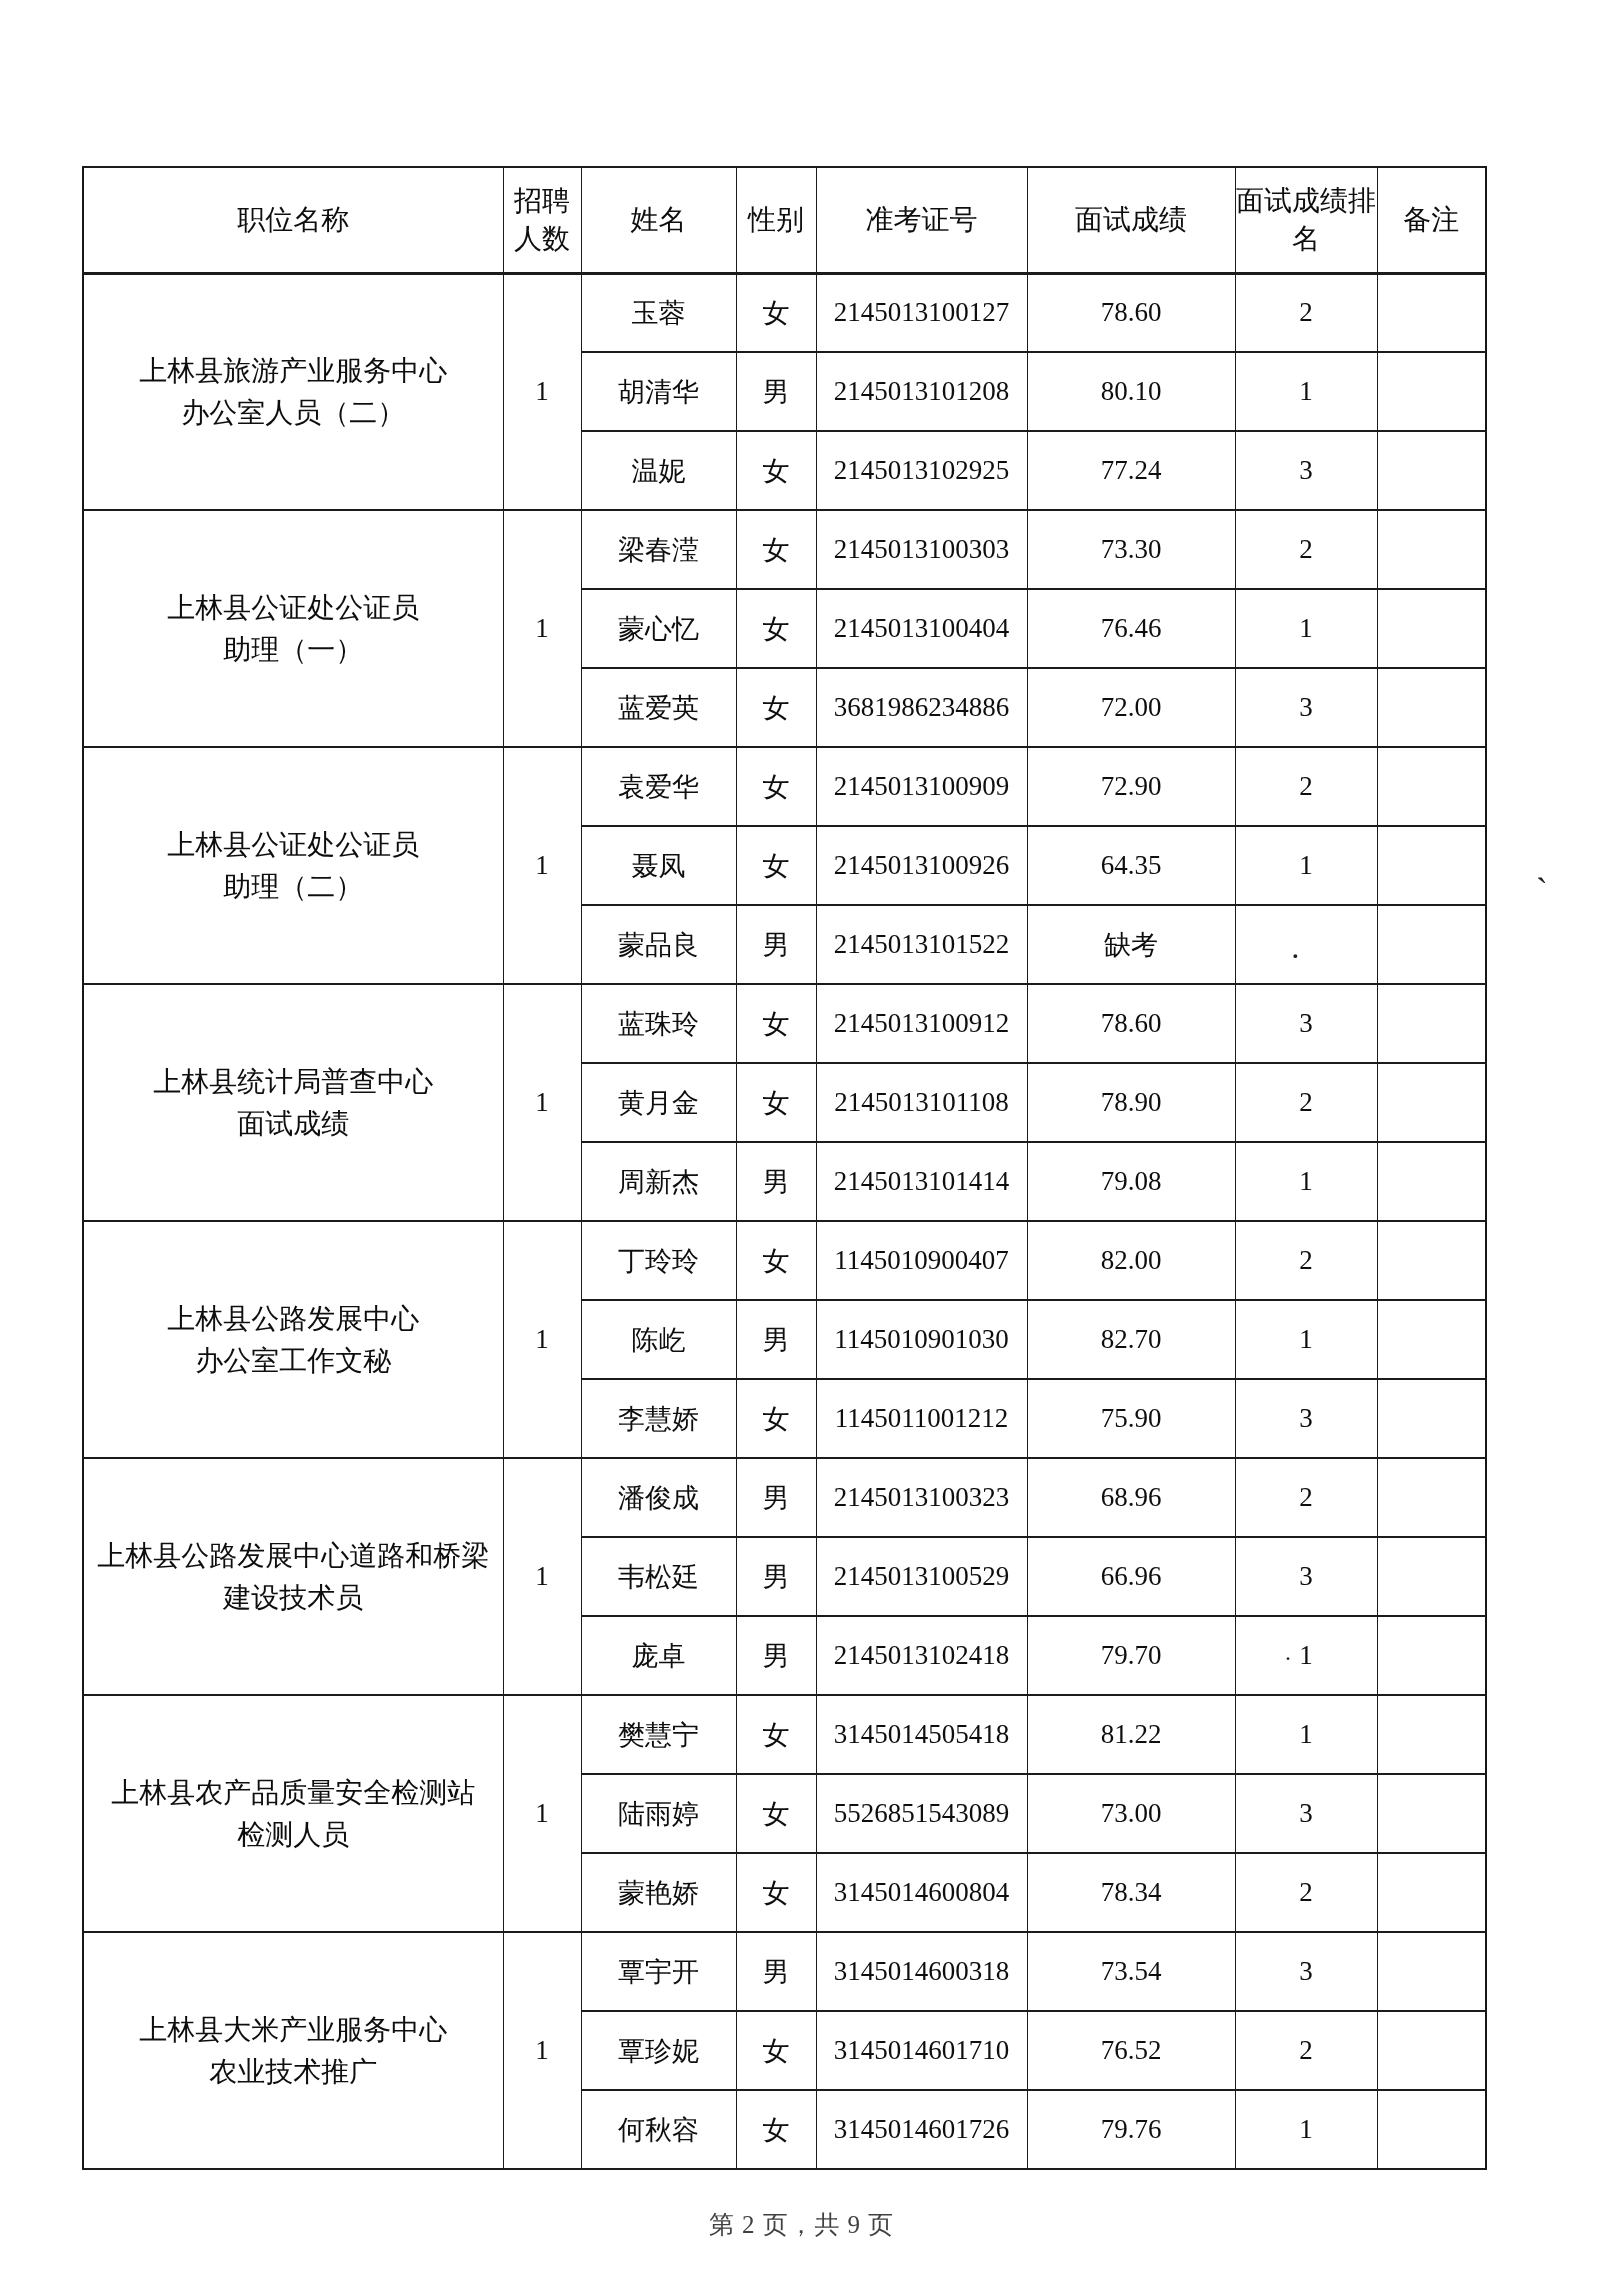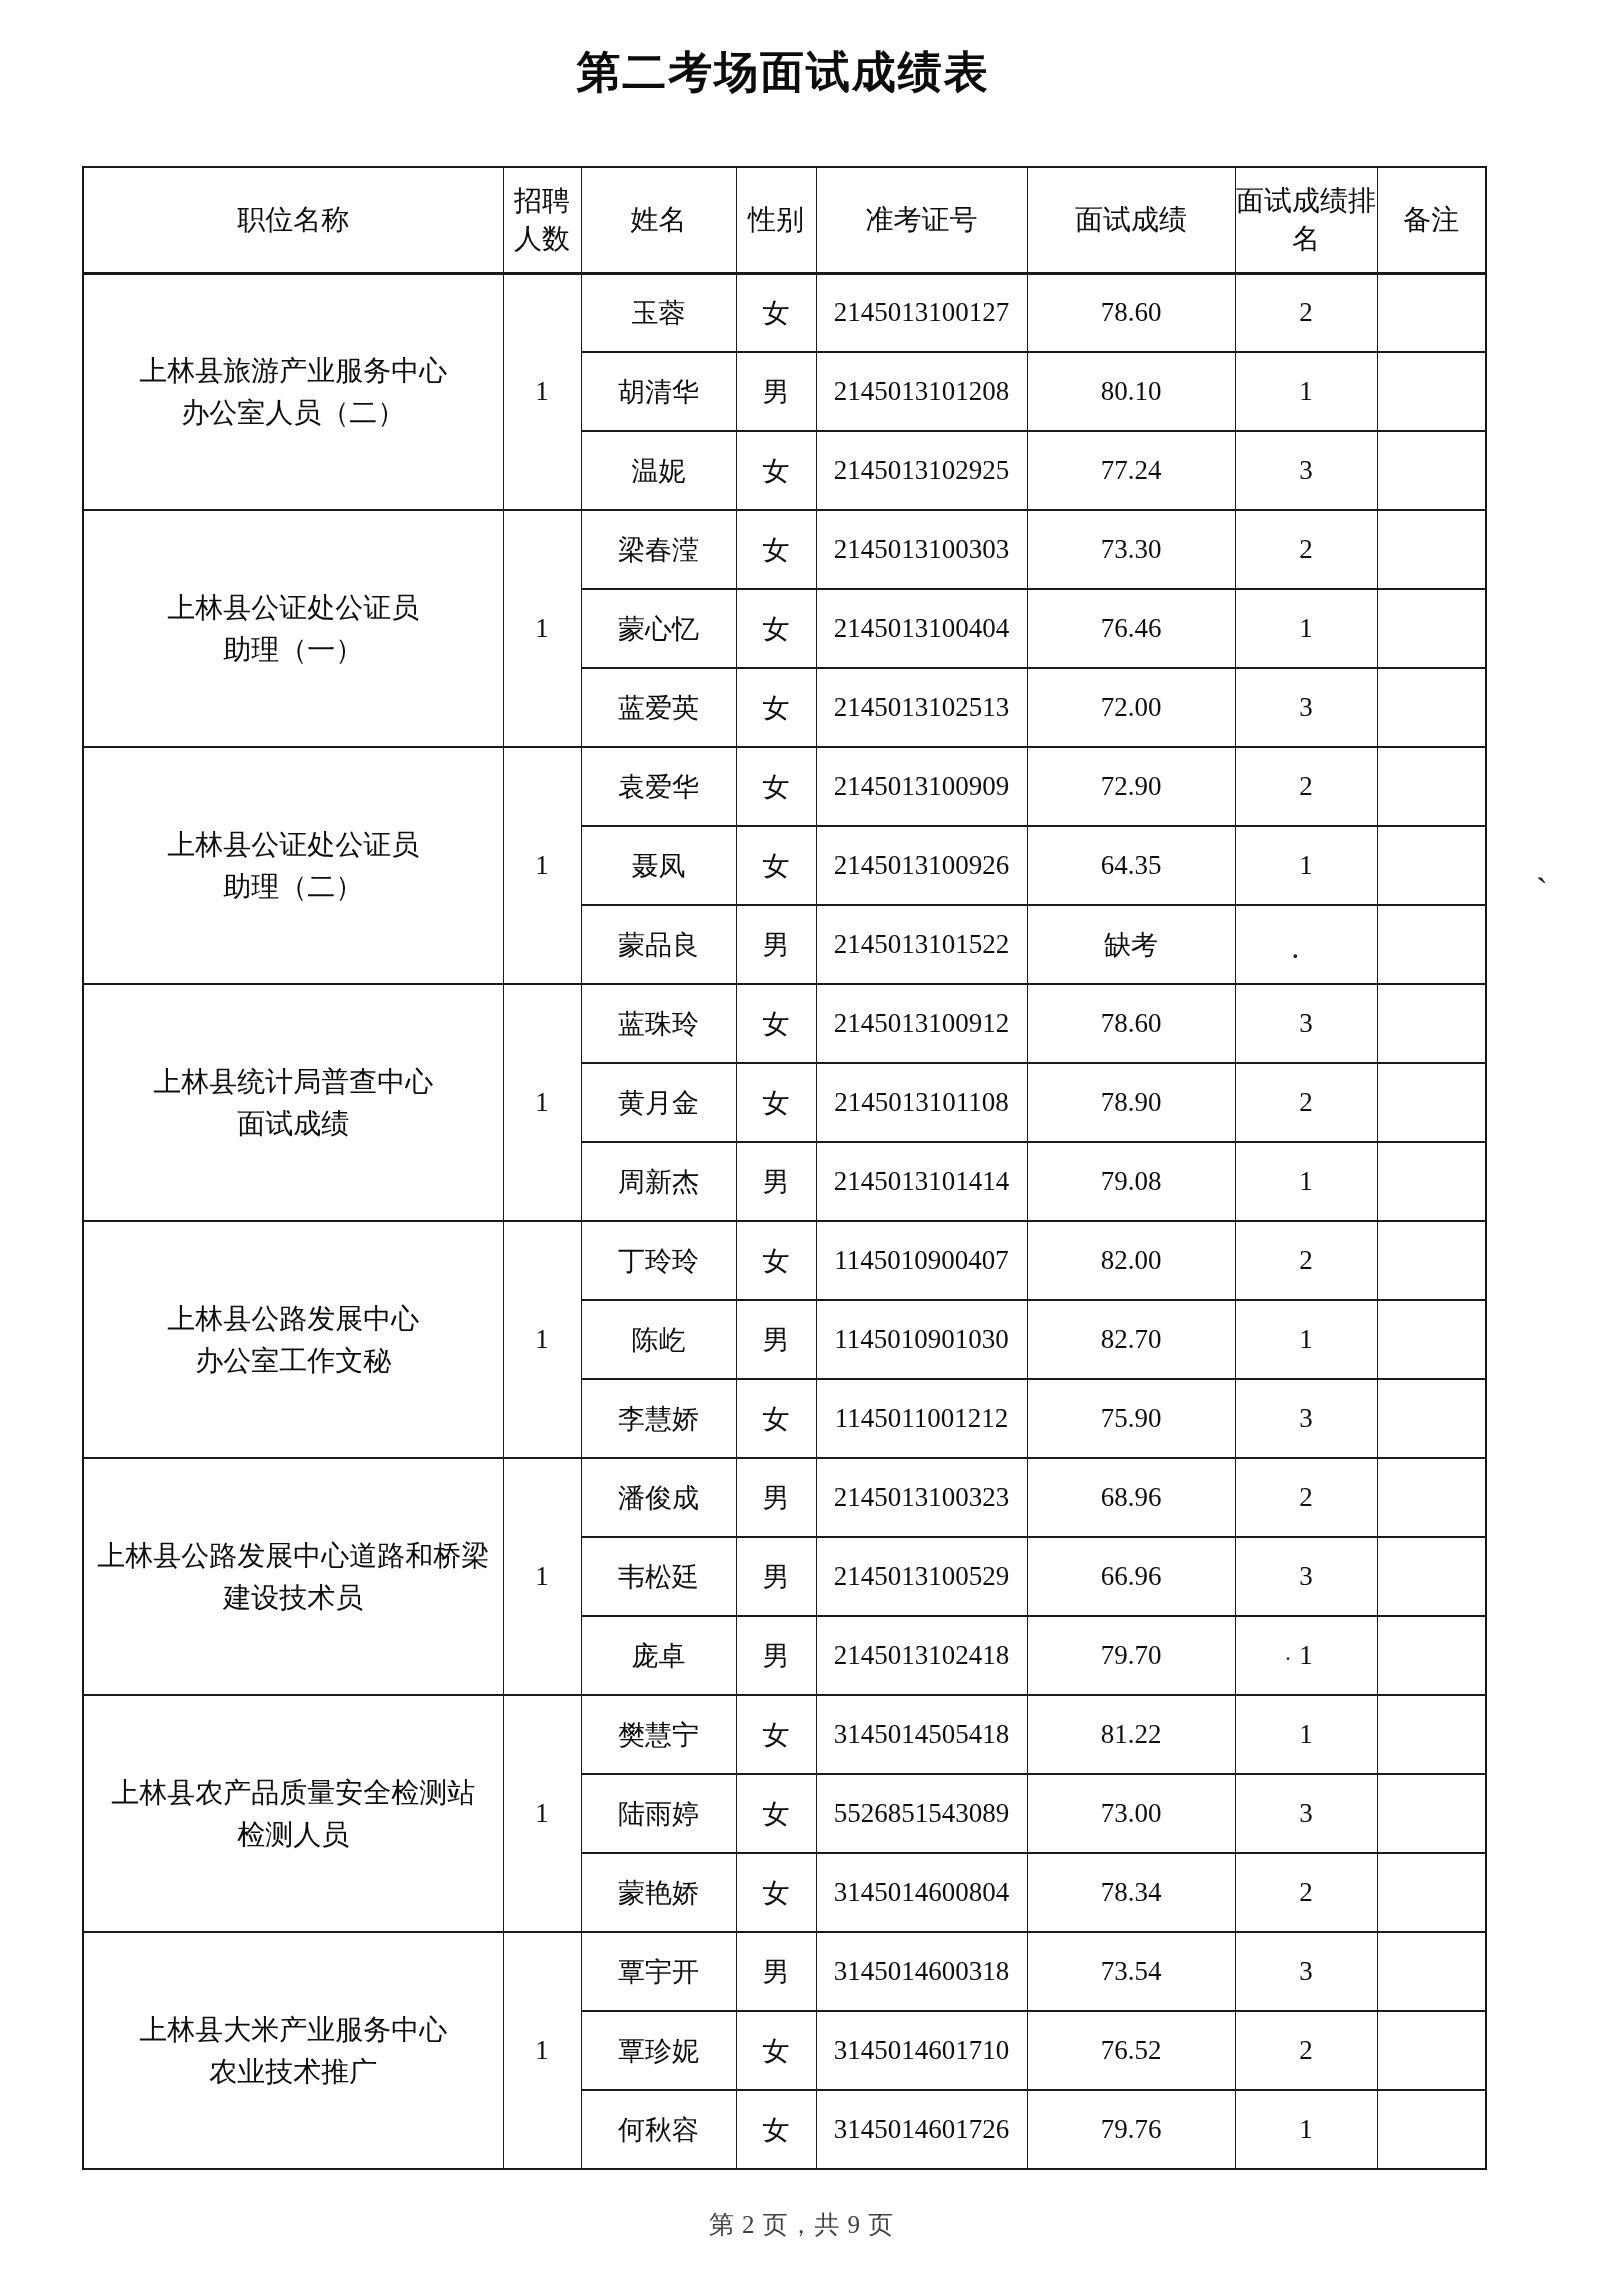--- a/index.html
+++ b/index.html
@@ -80,21 +80,20 @@
   }
   .a1{left:1536px;top:874px;font-size:35px;}
   .a2{left:1290px;top:940px;}
   .a3{left:1284px;top:1646px;font-size:24px;}
 </style>
 </head>
 <body>
 
 <div class="page">
 
-  <div class="title">第二考场面试成绩表</div>
 
   <table class="score">
     <colgroup>
       <col style="width:420px">
         <col style="width:78px">
         <col style="width:155px">
         <col style="width:80px">
       <col style="width:211px">
         <col style="width:208px">
         <col style="width:142px">
@@ -155,21 +154,21 @@
           <td>蒙心忆</td>
           <td>女</td>
           <td>2145013100404</td>
           <td>76.46</td>
           <td>1</td>
           <td></td>
         </tr>
         <tr>
           <td>蓝爱英</td>
           <td>女</td>
-          <td>2145013102513</td>
+          <td>3681986234886</td>
           <td>72.00</td>
           <td>3</td>
           <td></td>
         </tr>
         <tr>
           <td rowspan="3" class="pos">上林县公证处公证员
 助理（二）</td>
           <td rowspan="3">1</td>
           <td>袁爱华</td>
           <td>女</td>

